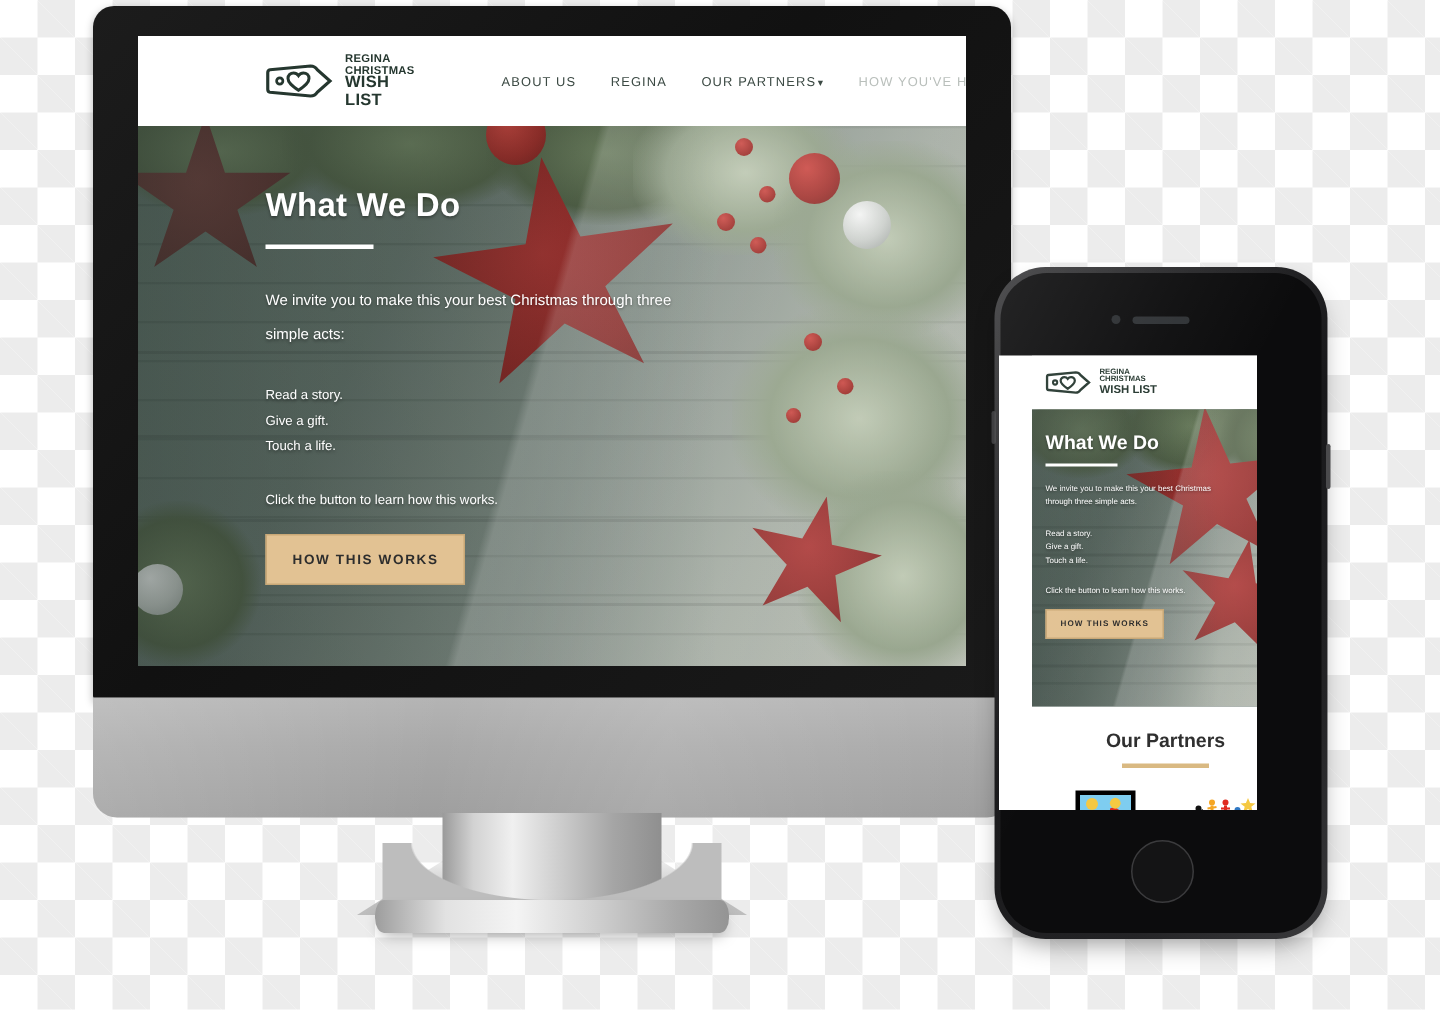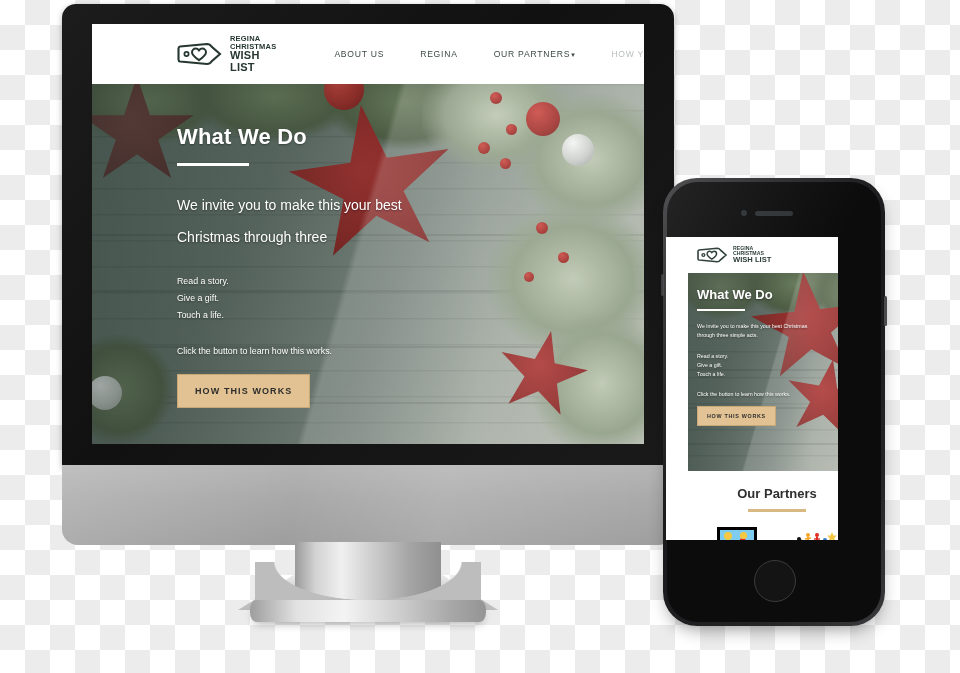--- a/index.html
+++ b/index.html
@@ -63,21 +63,21 @@
     position:relative;height:60px;background:#ffffff;
     display:flex;align-items:center;
   }
   .logo{display:flex;align-items:center;margin-left:85px;}
   .logo-mark{width:46px;height:26px;flex:0 0 auto;}
   .logo-words{margin-left:7px;line-height:1.04;color:#25372f;}
   .logo-words div{font-weight:bold;letter-spacing:.2px;}
   .lw1{font-size:7.5px;}
   .lw2{font-size:7.5px;}
   .lw3{font-size:11px;}
-  .nav{display:flex;align-items:flex-start;margin-left:58px;gap:36px;}
+  .nav{display:flex;align-items:flex-start;margin-left:58px;gap:23px;}
   .nav-item{
     font-size:8.6px;letter-spacing:.75px;color:#3c4a44;white-space:nowrap;
   }
   .nav-item.muted{color:#b9bfbb;}
   .caret{font-size:7px;margin-left:1px;}
 
   .hero{
     position:relative;height:360px;overflow:hidden;
     background:#5d6d66;
   }
@@ -108,21 +108,21 @@
   .berry{position:absolute;border-radius:50%;background:radial-gradient(circle at 35% 30%,#c8413b 0%,#98241f 70%);}
   .glare{
     position:absolute;inset:0;
     background:linear-gradient(106deg,rgba(255,255,255,0) 0%,rgba(255,255,255,0) 47%,rgba(255,255,255,.16) 48%,rgba(255,255,255,.10) 100%);
   }
   .hero-tint{position:absolute;inset:0;background:linear-gradient(90deg,rgba(40,54,49,.42) 0%,rgba(40,54,49,.18) 48%,rgba(40,54,49,0) 70%);}
 
   .hero-copy{position:absolute;left:85px;top:40px;width:290px;color:#ffffff;}
   .hero-title{font-size:22px;font-weight:bold;letter-spacing:.2px;text-shadow:0 1px 2px rgba(0,0,0,.35);}
   .hero-rule{width:72px;height:3px;background:#ffffff;margin:13px 0 24px;}
-  .hero-lead{font-size:14px;line-height:2.25;text-shadow:0 1px 2px rgba(0,0,0,.4);}
+  .hero-lead{font-size:10px;line-height:2.25;text-shadow:0 1px 2px rgba(0,0,0,.4);}
   .hero-acts{margin-top:20px;font-size:8.8px;line-height:1.95;text-shadow:0 1px 2px rgba(0,0,0,.4);}
   .hero-click{margin-top:22px;font-size:8.8px;text-shadow:0 1px 2px rgba(0,0,0,.4);}
   .hero-btn{
     display:inline-block;margin-top:18px;background:#e2c293;color:#2d2d2d;
     font-size:9px;font-weight:bold;letter-spacing:1.1px;padding:11px 17px;
     border:1px solid #c9a877;
   }
 
   
   .phone{position:absolute;left:663px;top:178px;width:222px;height:448px;}
@@ -244,20 +244,21 @@
         <div class="berry" style="left:432px;top:188px;width:10px;height:10px;"></div>
 
         <div class="hero-tint"></div>
         <div class="glare"></div>
 
         <div class="hero-copy">
           <div class="hero-title">What We Do</div>
           <div class="hero-rule"></div>
           <div class="hero-lead">
             <div>We invite you to make this your best Christmas through three</div>
+            <div>simple acts:</div>
           </div>
           <div class="hero-acts">
             <div>Read a story.</div>
             <div>Give a gift.</div>
             <div>Touch a life.</div>
           </div>
           <div class="hero-click">Click the button to learn how this works.</div>
           <div class="hero-btn">HOW THIS WORKS</div>
         </div>
       </div>

